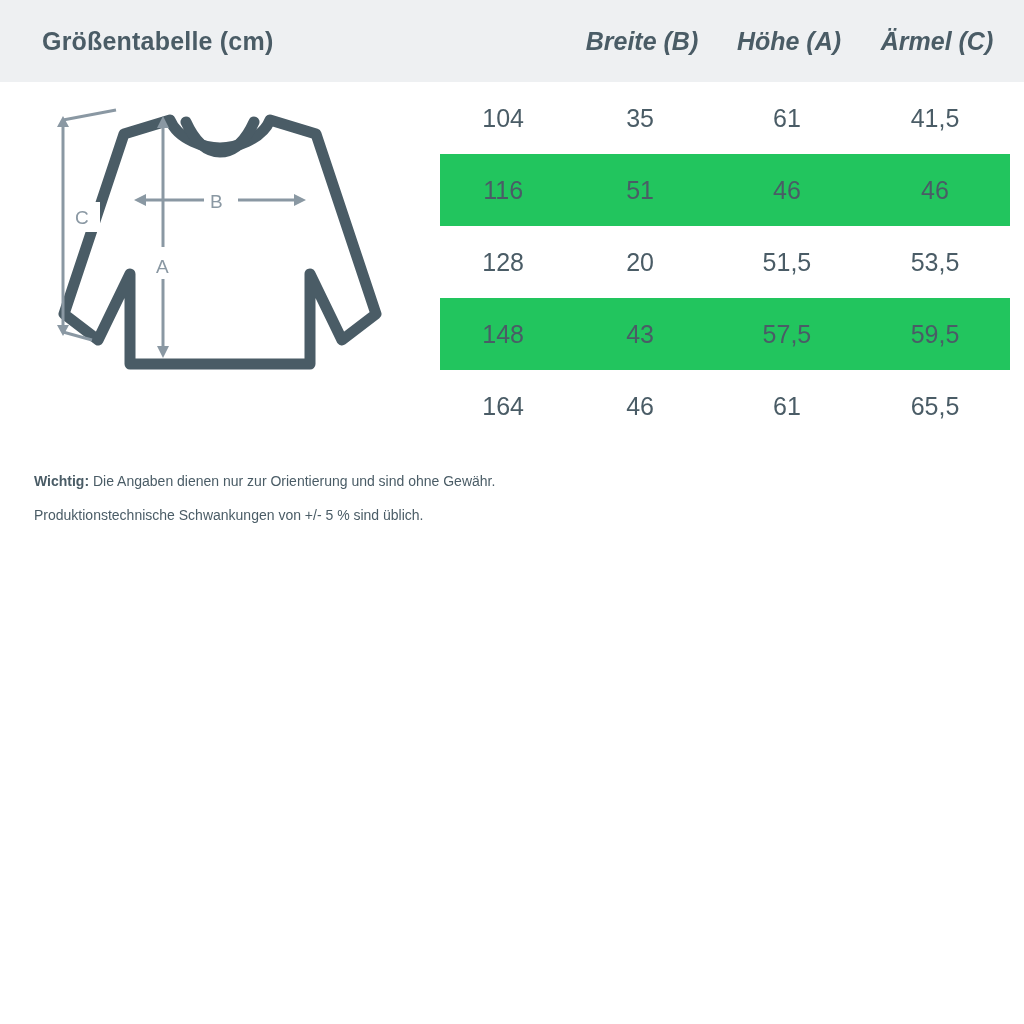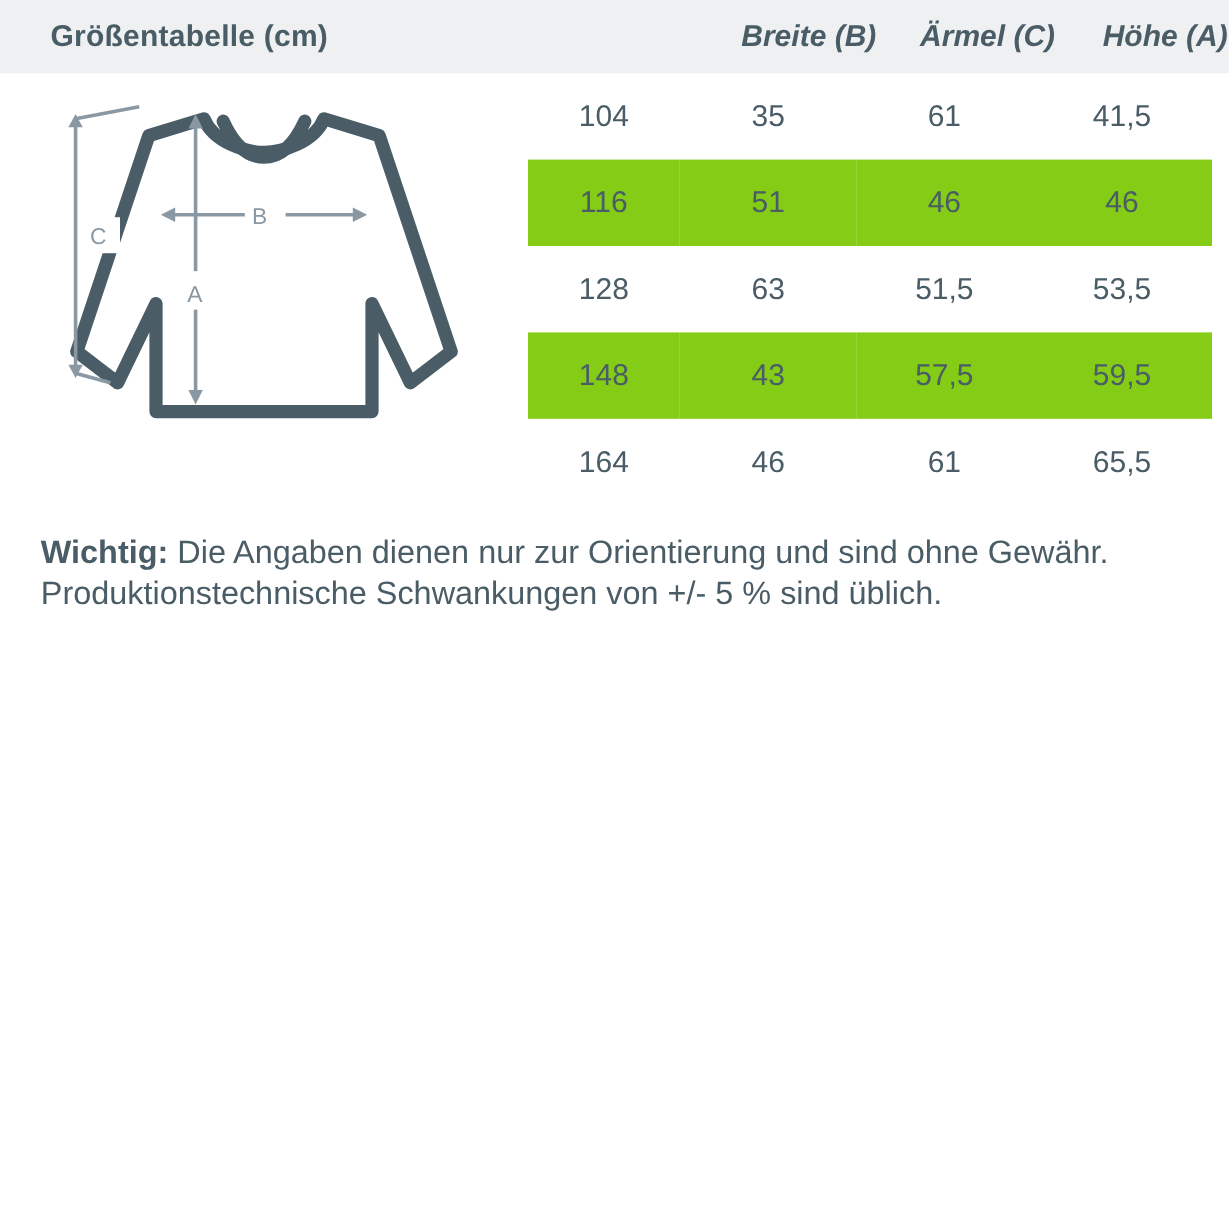--- a/index.html
+++ b/index.html
@@ -18,23 +18,22 @@
   .size-chart {
     width: 1024px;
     position: relative;
   }
 
   
   .chart-header {
     display: flex;
     align-items: center;
     background: #eef0f2;
-    height: 61px;
+    height: 82px;
     padding: 0 0 0 0;
-    gap: 32px;
   }
   .chart-title {
     font-size: 25px;
     font-weight: bold;
     color: #4a5c66;
     padding-left: 42px;
     flex: 0 0 400px;
     letter-spacing: 0.2px;
   }
   .header-cells {
@@ -76,43 +75,43 @@
     color: #4a5c66;
     text-align: center;
     height: 70px;
     vertical-align: middle;
   }
   table.size-table td.c-size   { width: 126px; margin-top: 27px; }
   table.size-table td.c-breite { width: 148px; }
   table.size-table td.c-hohe   { width: 146px; }
   table.size-table td.c-armel  { width: 150px; }
   table.size-table tr.alt {
-    background: #84cc16;
+    background: #22c55e;
   }
 
   
   .chart-note {
     padding: 22px 40px 0 34px;
-    font-size: 27px;
+    font-size: 14px;
     line-height: 34px;
     color: #4a5c66;
   }
 </style>
 </head>
 <body>
 
 <div class="size-chart">
 
   <div class="chart-header">
     <div class="chart-title">Größentabelle (cm)</div>
     <div class="header-cells">
       <div class="header-cell h-size"></div>
       <div class="header-cell h-breite">Breite (B)</div>
+      <div class="header-cell h-hohe">Höhe (A)</div>
       <div class="header-cell h-armel">Ärmel (C)</div>
-      <div class="header-cell h-hohe">Höhe (A)</div>
     </div>
   </div>
 
   <div class="chart-body">
 
     <div class="illustration">
       <svg width="400" height="330" viewBox="0 0 400 330">
 
         <g fill="none" stroke="#4a5c66" stroke-width="11" stroke-linejoin="round" stroke-linecap="round">
           <path d="M150 28
@@ -170,21 +169,21 @@
             <td class="c-armel">41,5</td>
           </tr>
           <tr class="alt">
             <td class="c-size">116</td>
             <td class="c-breite">51</td>
             <td class="c-hohe">46</td>
             <td class="c-armel">46</td>
           </tr>
           <tr>
             <td class="c-size">128</td>
-            <td class="c-breite">63</td>
+            <td class="c-breite">20</td>
             <td class="c-hohe">51,5</td>
             <td class="c-armel">53,5</td>
           </tr>
           <tr class="alt">
             <td class="c-size">148</td>
             <td class="c-breite">43</td>
             <td class="c-hohe">57,5</td>
             <td class="c-armel">59,5</td>
           </tr>
           <tr>

